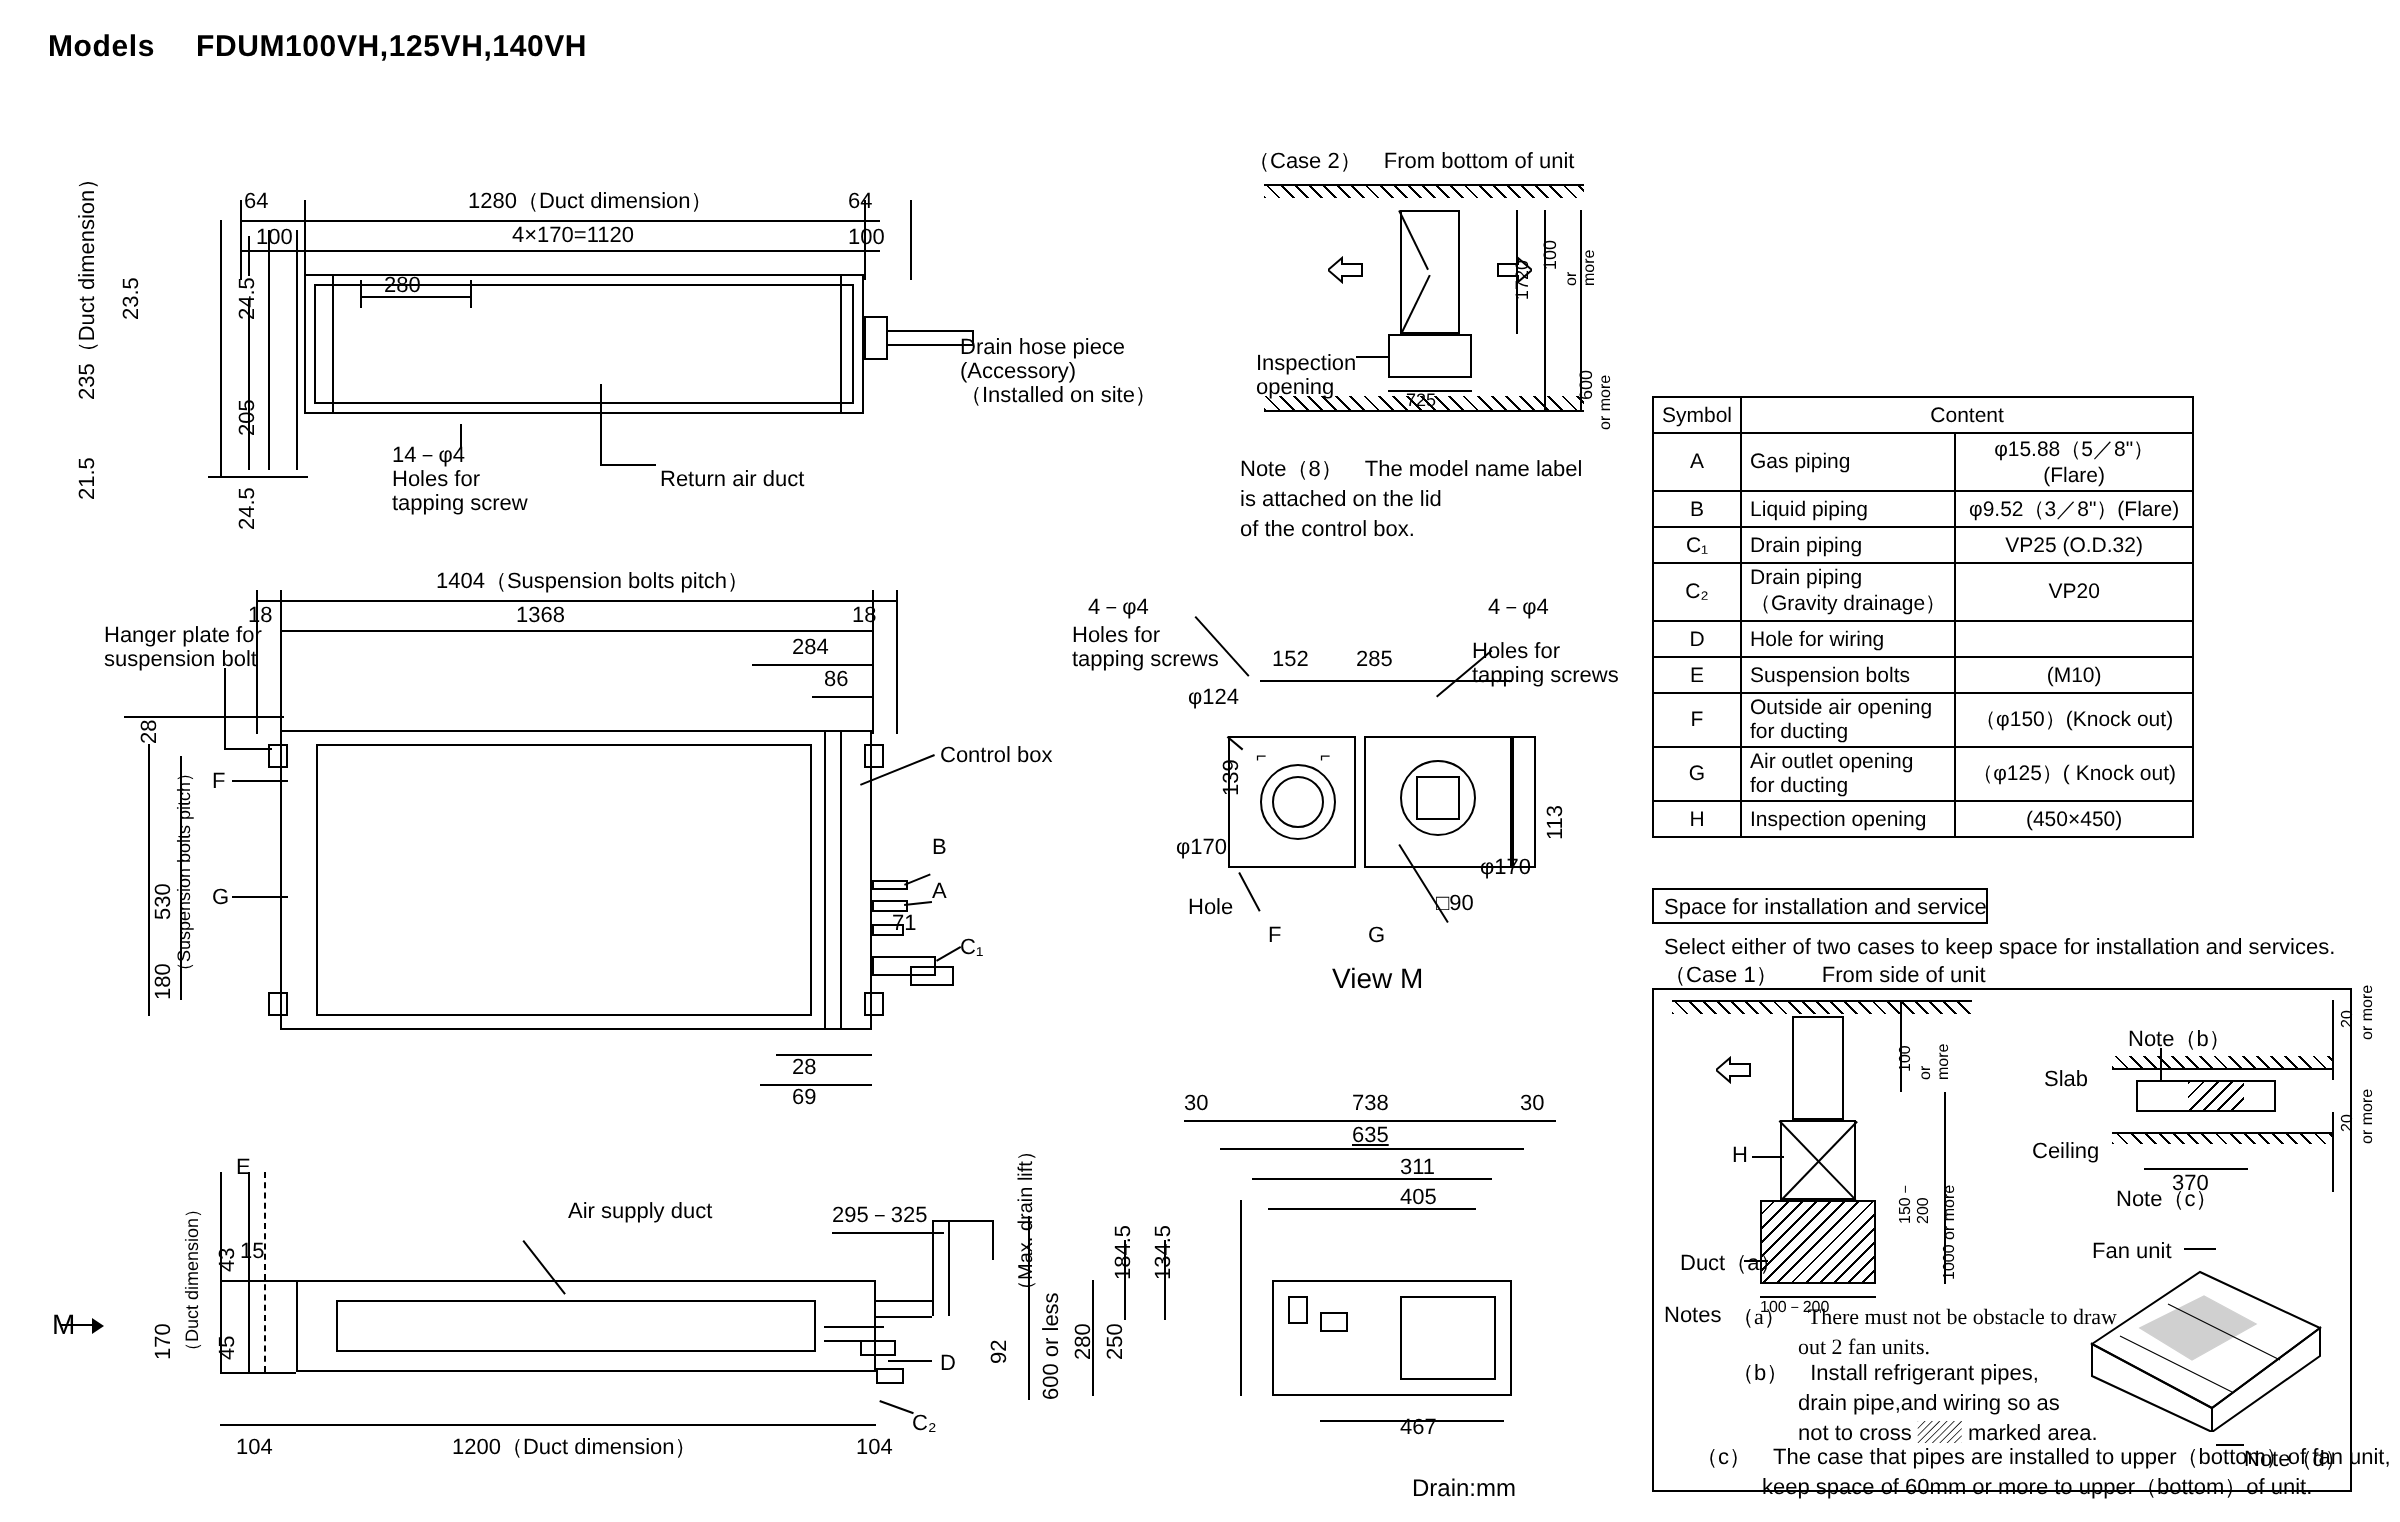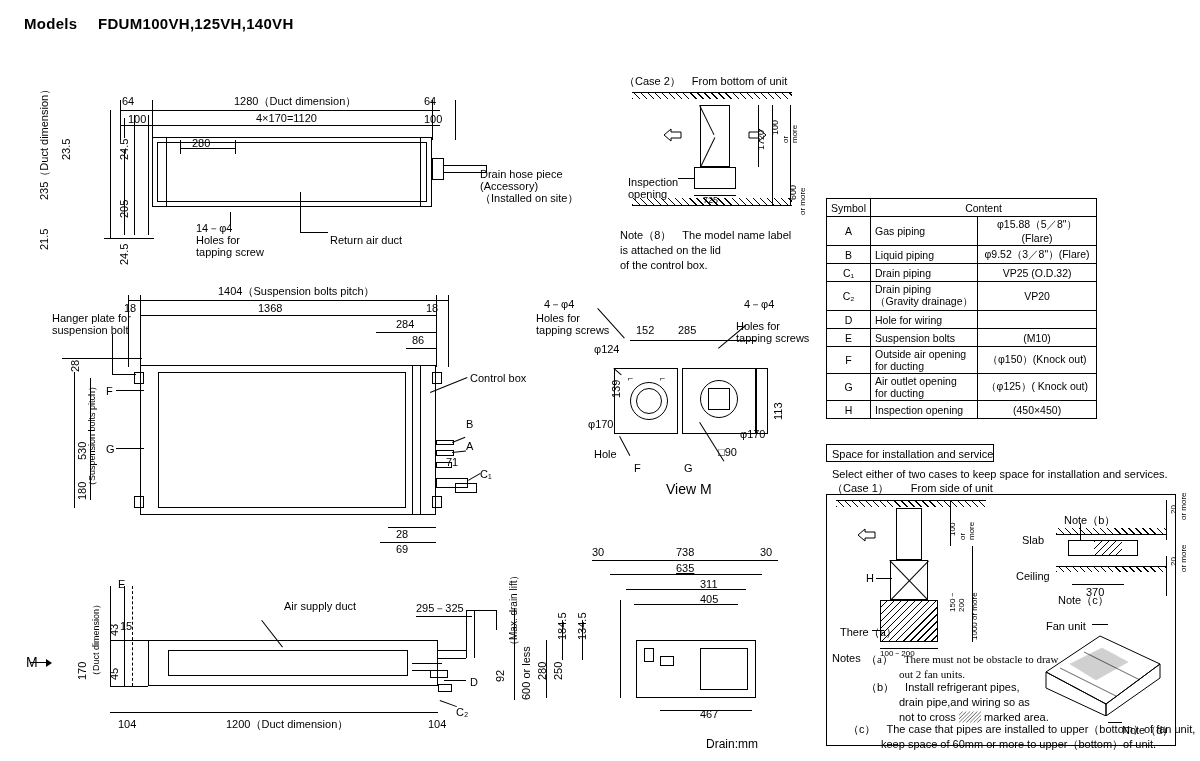--- a/index.html
+++ b/index.html
@@ -431,21 +431,21 @@
 more</div>
     <div class="t vt" style="left:949px;top:612px;font-size:8px;white-space:pre;">150－
 200</div>
     <div class="ln v" style="left:972px;top:546px;height:96px;"></div>
     <div class="t vt" style="left:971px;top:640px;font-size:8px;">1000 or more</div>
     <div class="ln h" style="left:880px;top:648px;width:58px;"></div>
     <div class="t" style="left:880px;top:650px;font-size:8px;">100－200</div>
 
     <div class="t" style="left:866px;top:572px;">H</div>
     <div class="ln h" style="left:876px;top:578px;width:16px;"></div>
-    <div class="t" style="left:840px;top:626px;">There（a）</div>
+    <div class="t" style="left:840px;top:626px;">Duct（a）</div>
     <div class="ln h" style="left:872px;top:630px;width:12px;"></div>
 
     <div class="hatch" style="position:absolute;left:1056px;top:528px;width:110px;height:6px;"></div>
     <div class="ln h" style="left:1056px;top:534px;width:110px;"></div>
     <div class="box" style="left:1068px;top:540px;width:70px;height:16px;"></div>
     <div class="hatchb" style="position:absolute;left:1094px;top:541px;width:28px;height:14px;"></div>
     <div class="ln h" style="left:1056px;top:566px;width:110px;"></div>
     <div class="hatch" style="position:absolute;left:1056px;top:566px;width:110px;height:6px;"></div>
 
     <div class="t" style="left:1064px;top:514px;">Note（b）</div>

